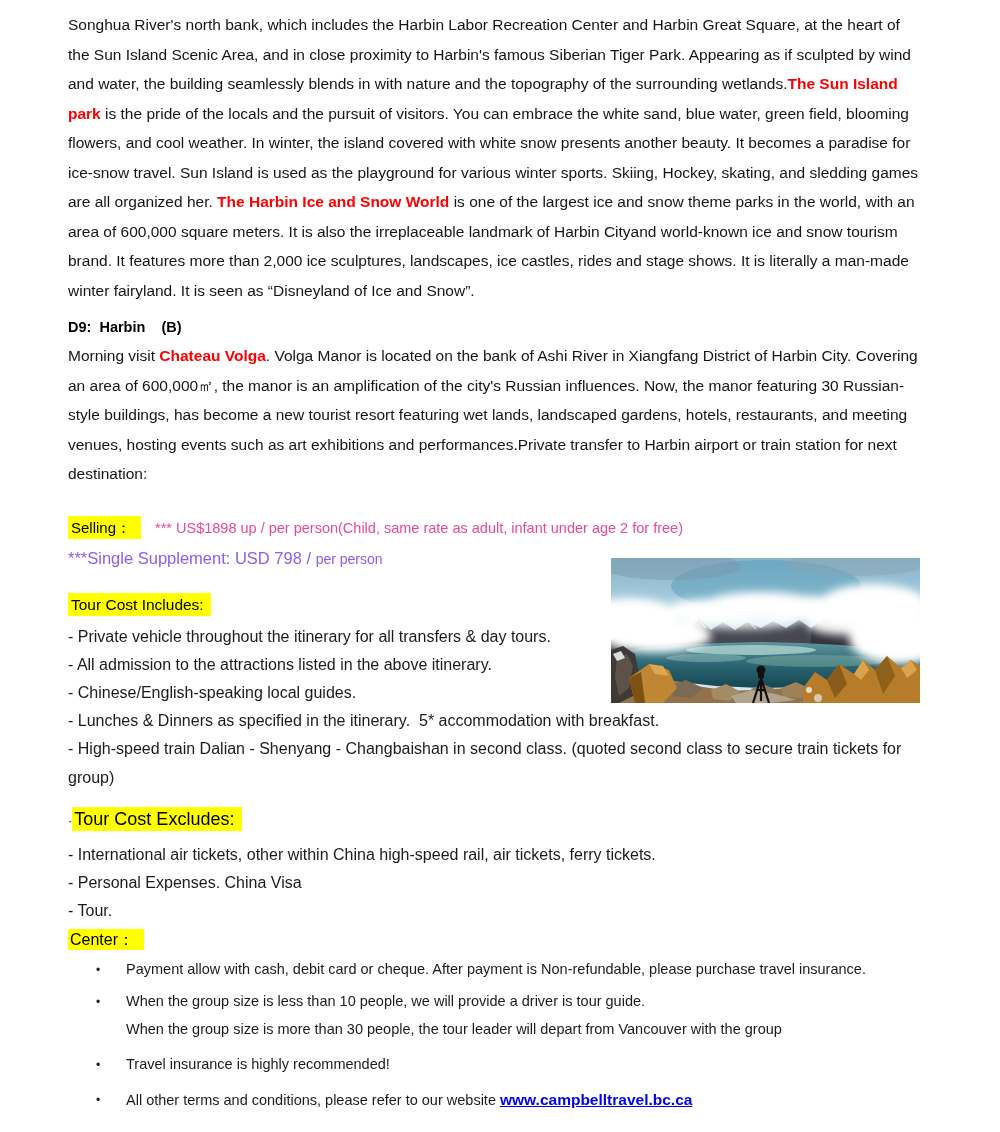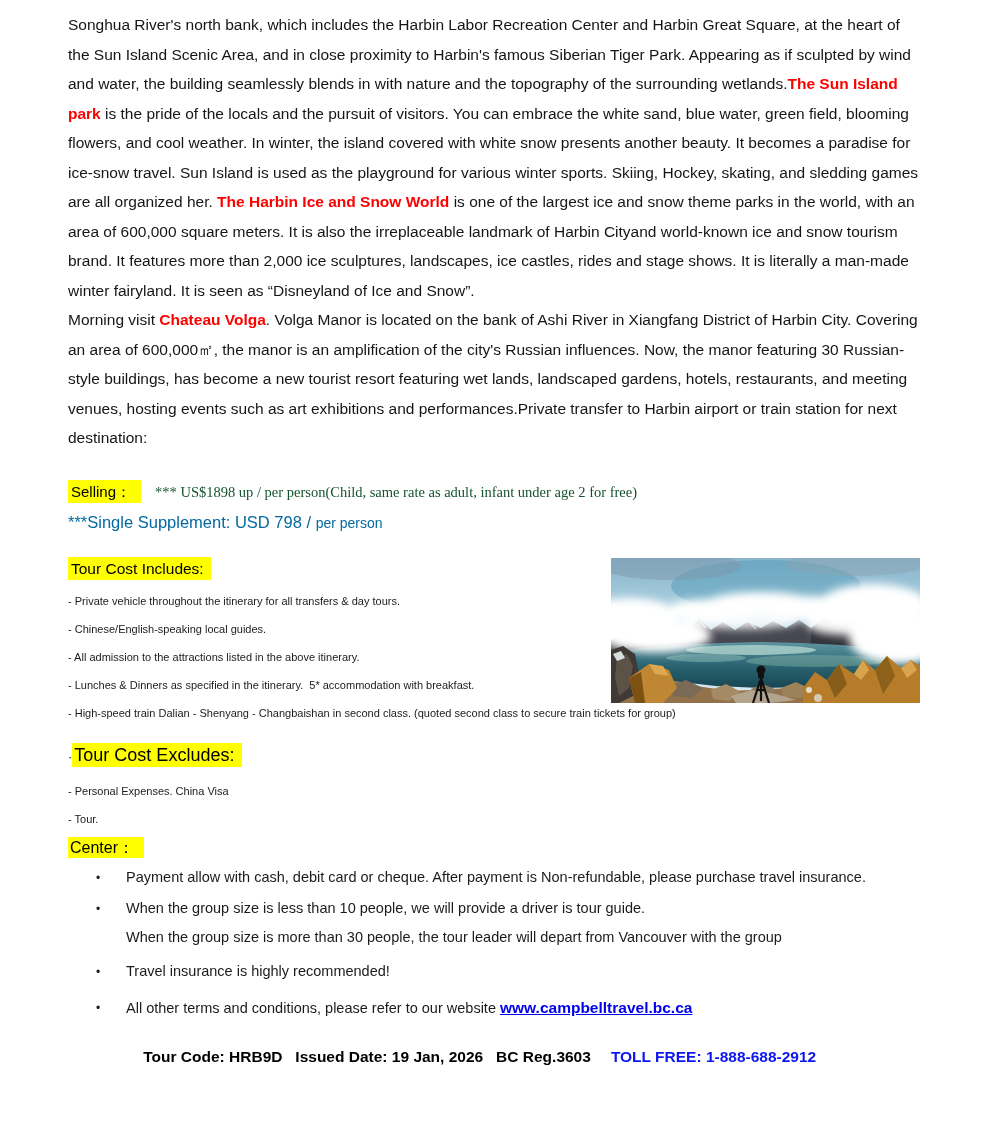--- a/index.html
+++ b/index.html
@@ -15,27 +15,27 @@
     font-family:"Liberation Sans","DejaVu Sans",sans-serif;color:var(--ink);
   }
   .page{padding:10px 80px 0 60px;margin-left:8px;}
   .body-text{font-size:15.5px;line-height:29.5px;margin:0;color:#151515;}
   .seg-normal{}
   .seg-red-bold{color:var(--red);font-weight:bold;}
   .d9-heading{font-weight:bold;font-size:14.5px;margin:14px 0 6px 0;white-space:pre;color:#000;}
   .hl{background:var(--hl);font-weight:normal;color:#000;}
   .selling-row{margin-top:26px;font-size:14.5px;line-height:26px;}
   .selling-label{font-size:15px;padding:3px 10px 3px 3px;}
-  .selling-value{margin-left:14px;color:#14532d;font-family:Liberation Serif, serif;}
-  .supplement-row{margin-top:5px;font-size:16.5px;line-height:25px;color:#0369a1;}
+  .selling-value{margin-left:14px;color:#ec4899;}
+  .supplement-row{margin-top:5px;font-size:16.5px;line-height:25px;color:#8b5cf6;}
   .supp-small{font-size:14px;}
   .includes-head{margin-top:20px;line-height:26px;}
   .includes-head .hl{font-size:15.5px;padding:3px 7px 3px 3px;}
   .plain-list{margin:5px 0 0 0;}
-  .plain-list p{margin:0;font-size:11px;line-height:28.2px;white-space:pre-wrap;color:#1b1b1b;}
+  .plain-list p{margin:0;font-size:16px;line-height:28.2px;white-space:pre-wrap;color:#1b1b1b;}
   .excludes-head{margin-top:12px;line-height:30px;}
   .excludes-dot{font-size:13px;color:#000;}
   .excludes-head .hl{font-size:18px;padding:2px 8px 2px 2px;}
   .notes-head{margin-top:1px;line-height:27px;}
   .notes-head .hl{font-size:16px;padding:2px 10px 2px 2px;}
   .notes-list{margin-top:3px;}
   .note-row{display:flex;font-size:14.5px;line-height:27.5px;color:#1b1b1b;}
   .note-row .gutter{width:30px;margin-left:28px;flex:none;text-align:left;}
   .bullet-dot{font-size:12px;}
   .note-body{flex:1;}
@@ -47,46 +47,48 @@
   .photo{position:absolute;left:611px;top:558px;width:309px;height:145px;}
   .photo svg{display:block;width:100%;height:100%;}
 </style>
 </head>
 <body>
 
 <div class="page">
 
   <p class="body-text"><span class="seg-normal">Songhua River's north bank, which includes the Harbin Labor Recreation Center and Harbin Great Square, at the heart of the Sun Island Scenic Area, and in close proximity to Harbin's famous Siberian Tiger Park. Appearing as if sculpted by wind and water, the building seamlessly blends in with nature and the topography of the surrounding wetlands.</span><span class="seg-red-bold">The Sun Island park</span><span class="seg-normal"> is the pride of the locals and the pursuit of visitors. You can embrace the white sand, blue water, green field, blooming flowers, and cool weather. In winter, the island covered with white snow presents another beauty. It becomes a paradise for ice-snow travel. Sun Island is used as the playground for various winter sports. Skiing, Hockey, skating, and sledding games are all organized her. </span><span class="seg-red-bold">The Harbin Ice and Snow World</span><span class="seg-normal"> is one of the largest ice and snow theme parks in the world, with an area of 600,000 square meters. It is also the irreplaceable landmark of Harbin Cityand world-known ice and snow tourism brand. It features more than 2,000 ice sculptures, landscapes, ice castles, rides and stage shows. It is literally a man-made winter fairyland. It is seen as “Disneyland of Ice and Snow”.</span></p>
 
+  <div class="d9-heading">D9:  Harbin    (B)</div>
 
   <p class="body-text"><span class="seg-normal">Morning visit </span><span class="seg-red-bold">Chateau Volga</span><span class="seg-normal">. Volga Manor is located on the bank of Ashi River in Xiangfang District of Harbin City. Covering an area of 600,000㎡, the manor is an amplification of the city's Russian influences. Now, the manor featuring 30 Russian-style buildings, has become a new tourist resort featuring wet lands, landscaped gardens, hotels, restaurants, and meeting venues, hosting events such as art exhibitions and performances.Private transfer to Harbin airport or train station for next destination:</span></p>
 
   <div class="selling-row">
     <span class="hl selling-label">Selling：</span><span class="selling-value">*** US$1898 up / per person(Child, same rate as adult, infant under age 2 for free)</span>
   </div>
 
   <div class="supplement-row">
     <span>***Single Supplement: USD 798 / </span><span class="supp-small">per person</span>
   </div>
 
   <div class="includes-head">
     <span class="hl">Tour Cost Includes:</span>
   </div>
   <div class="plain-list">
     <p>- Private vehicle throughout the itinerary for all transfers &amp; day tours.</p>
+    <p>- All admission to the attractions listed in the above itinerary.</p>
     <p>- Chinese/English-speaking local guides.</p>
-    <p>- All admission to the attractions listed in the above itinerary.</p>
     <p>- Lunches &amp; Dinners as specified in the itinerary.  5* accommodation with breakfast.</p>
     <p>- High-speed train Dalian - Shenyang - Changbaishan in second class. (quoted second class to secure train tickets for group)</p>
   </div>
 
   <div class="excludes-head">
     <span class="excludes-dot">·</span><span class="hl">Tour Cost Excludes:</span>
   </div>
   <div class="plain-list">
+    <p>- International air tickets, other within China high-speed rail, air tickets, ferry tickets.</p>
     <p>- Personal Expenses. China Visa</p>
     <p>- Tour.</p>
   </div>
 
   <div class="notes-head">
     <span class="hl">Center：</span>
   </div>
   <div class="notes-list">
     <div class="note-row mb3">
       <span class="gutter"><span class="bullet-dot">•</span></span>

